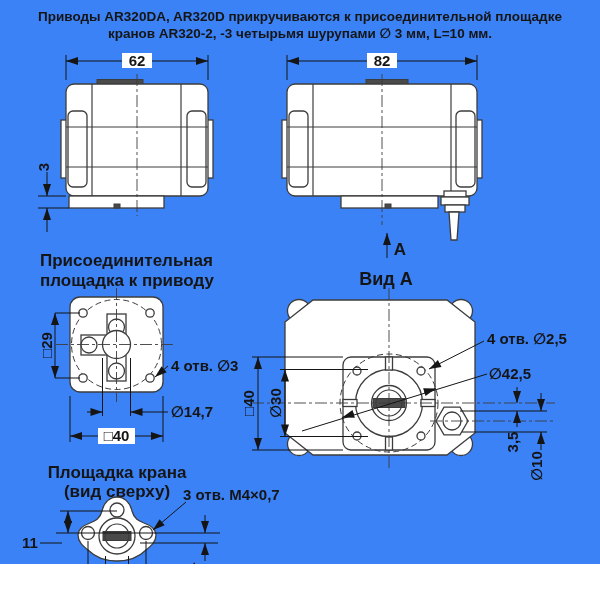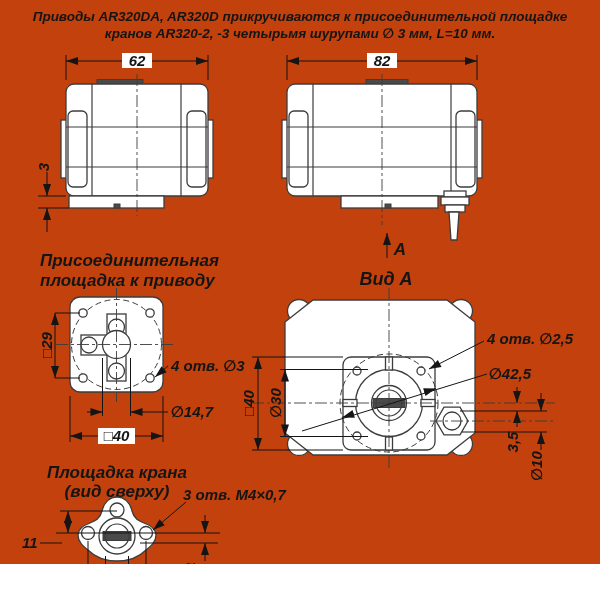--- a/index.html
+++ b/index.html
@@ -1,17 +1,17 @@
 <!DOCTYPE html>
 <html><head>
 <meta charset="utf-8">
 <style>
   html,body{margin:0;padding:0;background:#fff;}
-  #canvas{position:relative;width:600px;height:564px;background:#c2410c;overflow:hidden;
-          font-family:"Liberation Sans","DejaVu Sans",sans-serif;font-style:italic;}
+  #canvas{position:relative;width:600px;height:564px;background:#3b82f6;overflow:hidden;
+          font-family:"Liberation Sans","DejaVu Sans",sans-serif;}
   svg text{font-family:"Liberation Sans","DejaVu Sans",sans-serif;font-weight:bold;fill:#151515;}
   .t13{font-size:13.5px;}
   .t15{font-size:15px;}
   .t17{font-size:17px;}
   .t18{font-size:18px;}
   .ol{fill:#ffffff;stroke:#3c3c3c;stroke-width:1.3;}
   .ol2{fill:none;stroke:#3c3c3c;stroke-width:1.2;}
   .dk{fill:#4a4a4a;stroke:#3c3c3c;stroke-width:1;}
   .dim{stroke:#151515;stroke-width:1;fill:none;}
   .cl{stroke:#3c3c3c;stroke-width:0.9;stroke-dasharray:12 3 3 3;fill:none;}

